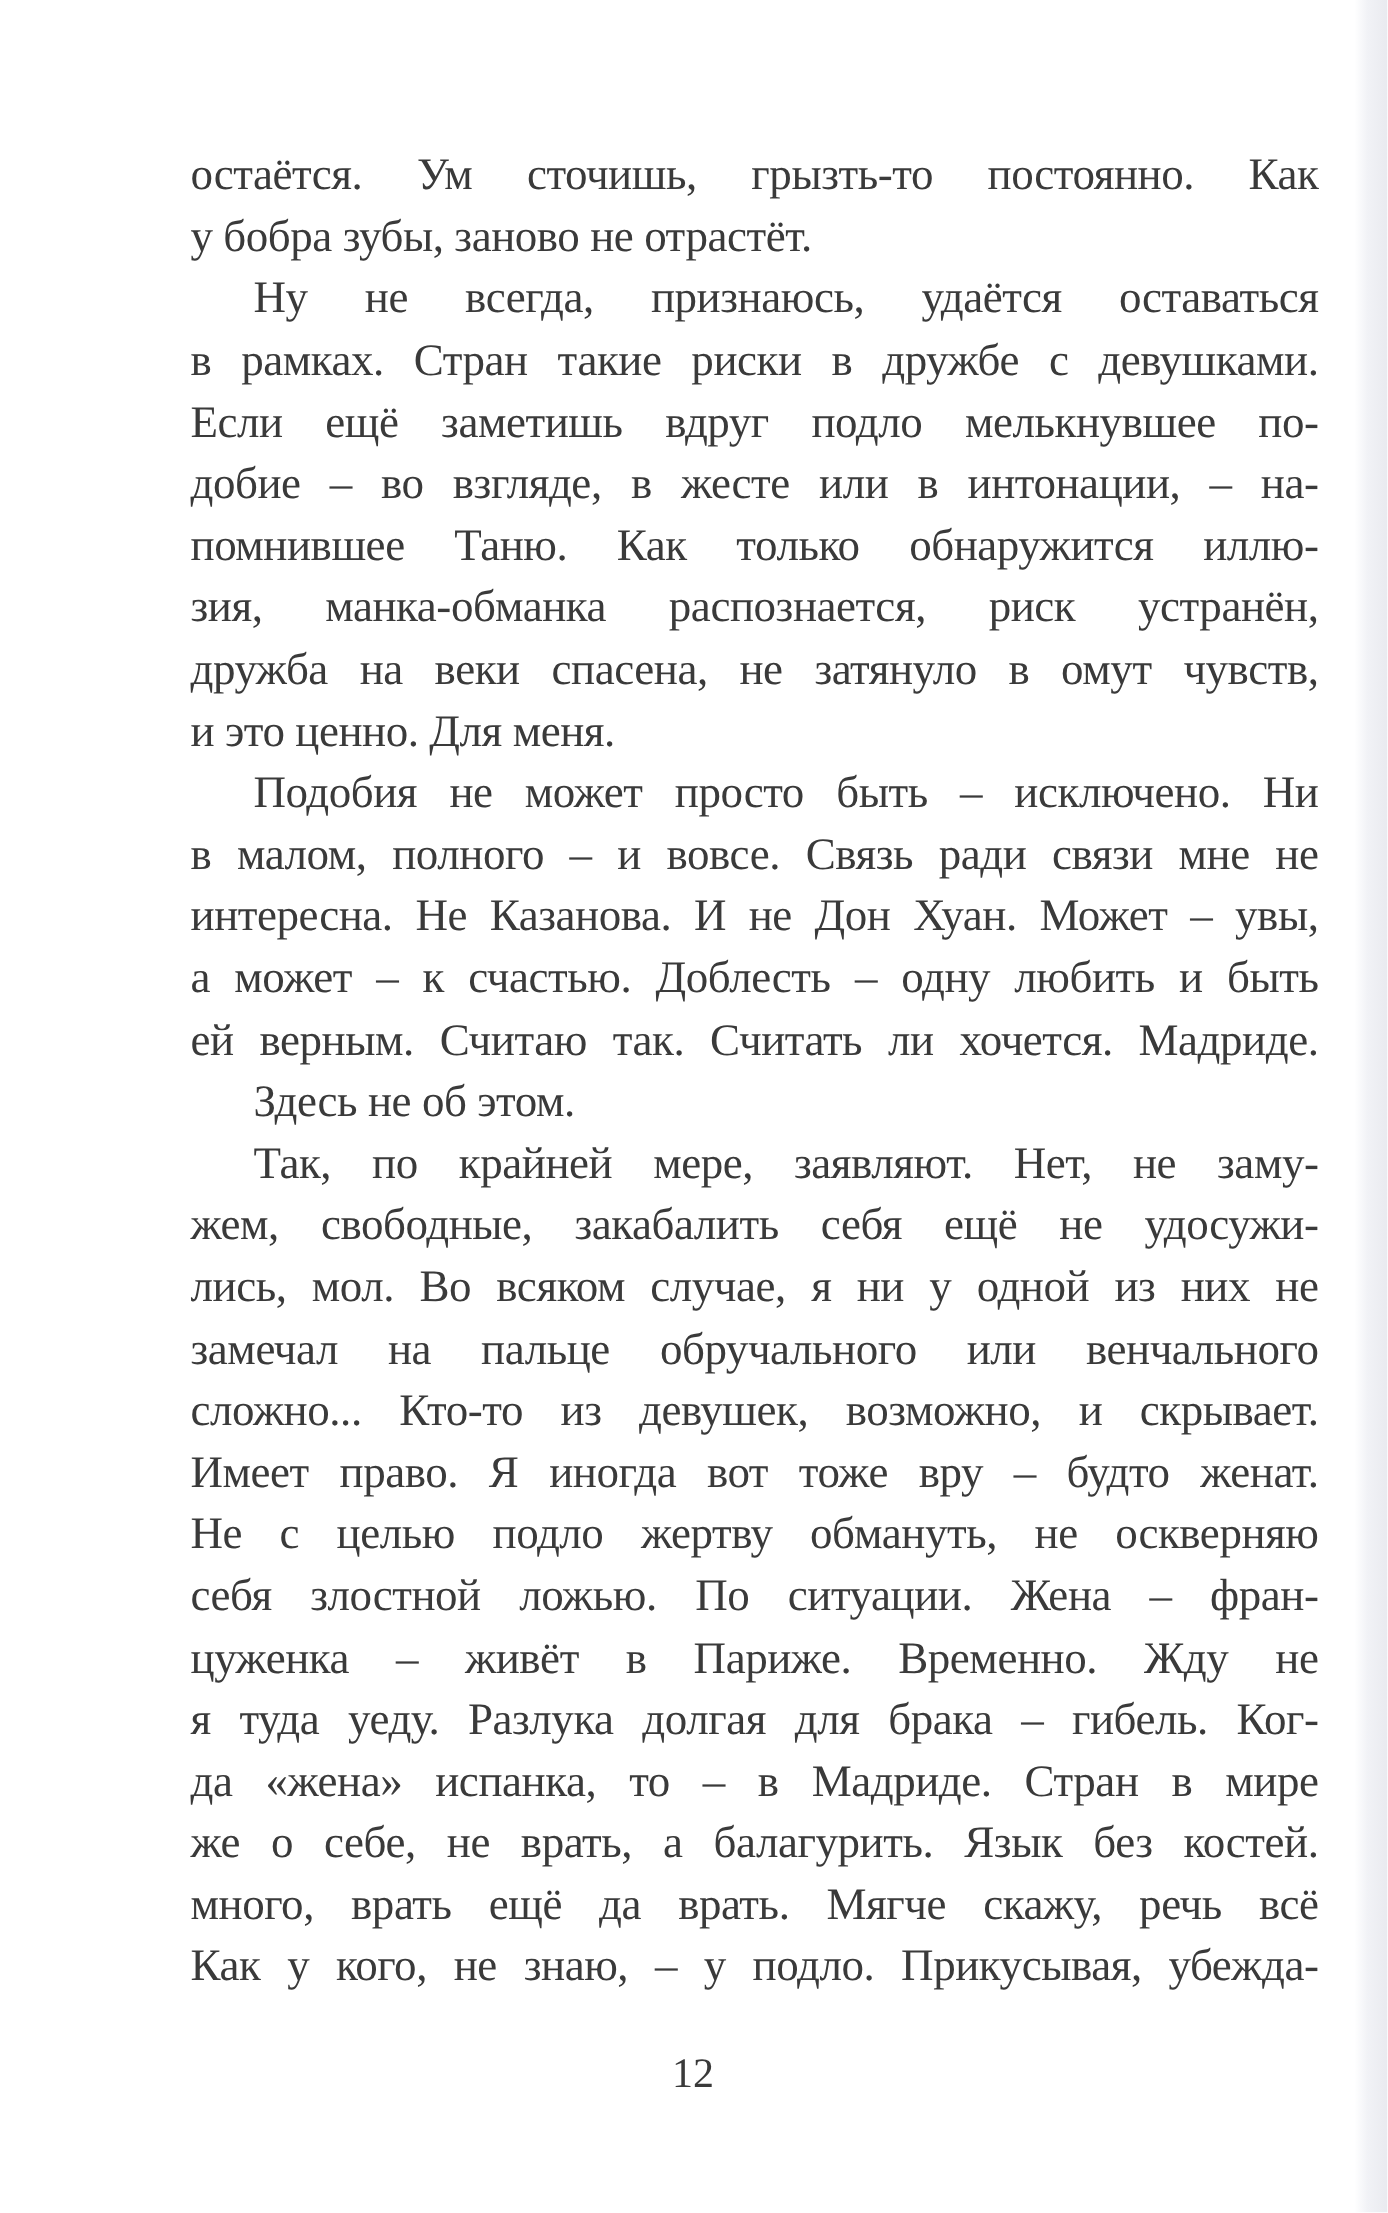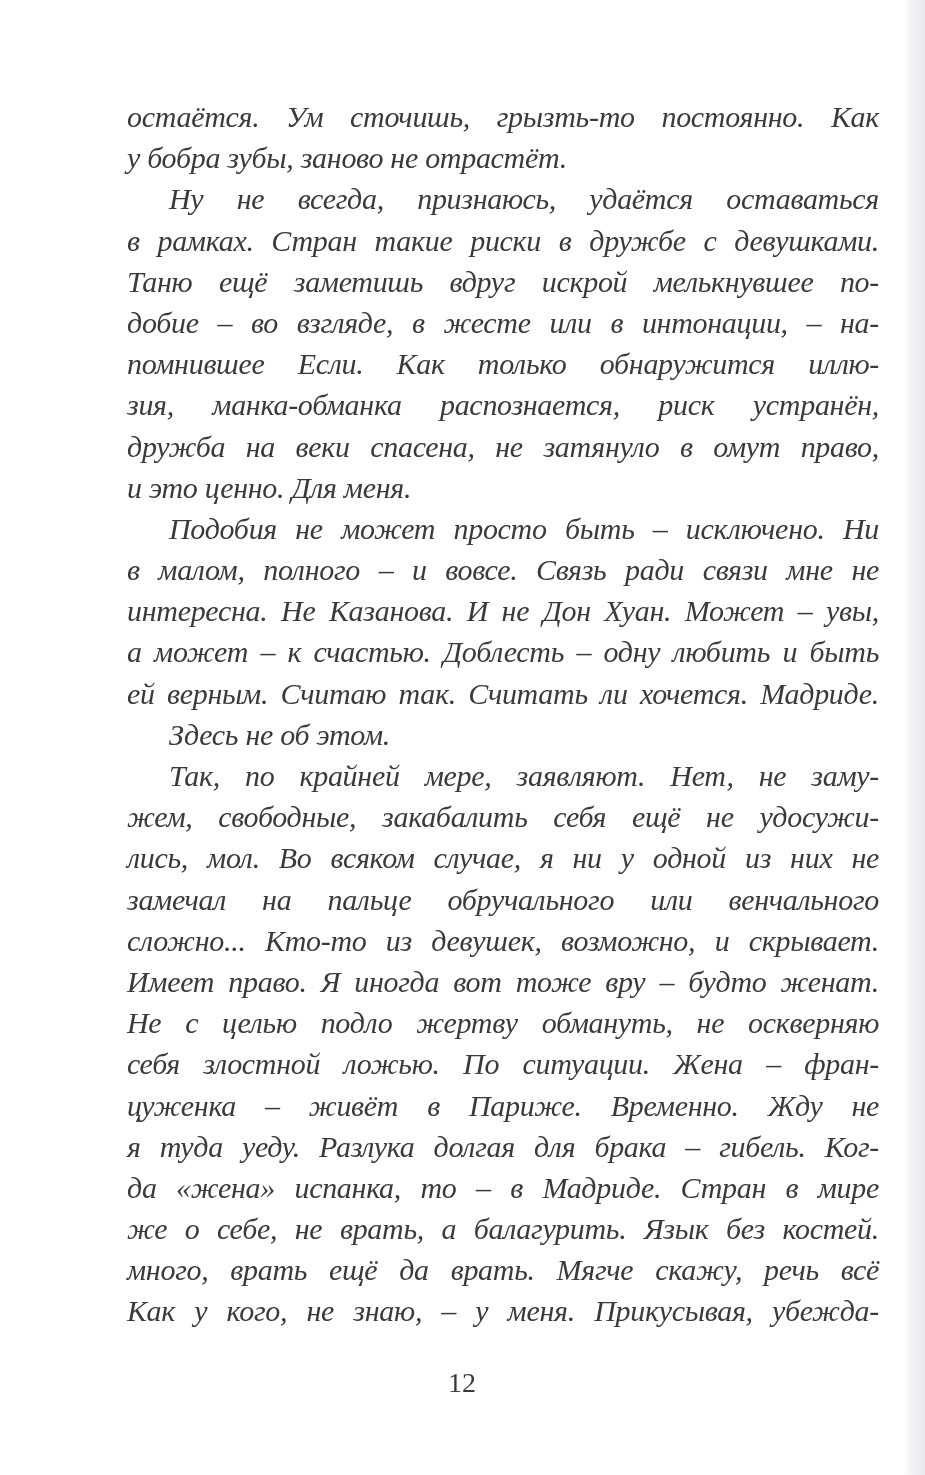--- a/index.html
+++ b/index.html
@@ -21,21 +21,20 @@
       right: 0;
       width: 22px;
       height: 1475px;
       background: linear-gradient(to right, #ffffff 0%, #f1f2f6 40%, #e9eaef 100%);
     }
     .text-block {
       position: absolute;
       left: 127px;
       top: 96px;
       width: 752px;
-      font-style: italic;
     }
     .line {
       display: block;
       height: 41.2px;
       line-height: 41.2px;
       font-size: 30px;
       white-space: nowrap;
       text-align: justify;
       text-align-last: justify;
       letter-spacing: -0.3px;
@@ -60,41 +59,41 @@
 </head>
 <body>
 
 <div class="page-edge"></div>
 
 <div class="text-block">
   <span class="line">остаётся. Ум сточишь, грызть-то постоянно. Как</span>
   <span class="line last">у бобра зубы, заново не отрастёт.</span>
   <span class="line indent">Ну не всегда, признаюсь, удаётся оставаться</span>
   <span class="line">в рамках. Стран такие риски в дружбе с девушками.</span>
-  <span class="line">Таню ещё заметишь вдруг искрой мелькнувшее по-</span>
+  <span class="line">Если ещё заметишь вдруг подло мелькнувшее по-</span>
   <span class="line">добие – во взгляде, в жесте или в интонации, – на-</span>
-  <span class="line">помнившее Если. Как только обнаружится иллю-</span>
+  <span class="line">помнившее Таню. Как только обнаружится иллю-</span>
   <span class="line">зия, манка-обманка распознается, риск устранён,</span>
-  <span class="line">дружба на веки спасена, не затянуло в омут право,</span>
+  <span class="line">дружба на веки спасена, не затянуло в омут чувств,</span>
   <span class="line last">и это ценно. Для меня.</span>
   <span class="line indent">Подобия не может просто быть – исключено. Ни</span>
   <span class="line">в малом, полного – и вовсе. Связь ради связи мне не</span>
   <span class="line">интересна. Не Казанова. И не Дон Хуан. Может – увы,</span>
   <span class="line">а может – к счастью. Доблесть – одну любить и быть</span>
   <span class="line">ей верным. Считаю так. Считать ли хочется. Мадриде.</span>
   <span class="line indent last">Здесь не об этом.</span>
   <span class="line indent">Так, по крайней мере, заявляют. Нет, не заму-</span>
   <span class="line">жем, свободные, закабалить себя ещё не удосужи-</span>
   <span class="line">лись, мол. Во всяком случае, я ни у одной из них не</span>
   <span class="line">замечал на пальце обручального или венчального</span>
   <span class="line">сложно... Кто-то из девушек, возможно, и скрывает.</span>
   <span class="line">Имеет право. Я иногда вот тоже вру – будто женат.</span>
   <span class="line">Не с целью подло жертву обмануть, не оскверняю</span>
   <span class="line">себя злостной ложью. По ситуации. Жена – фран-</span>
   <span class="line">цуженка – живёт в Париже. Временно. Жду не</span>
   <span class="line">я туда уеду. Разлука долгая для брака – гибель. Ког-</span>
   <span class="line">да «жена» испанка, то – в Мадриде. Стран в мире</span>
   <span class="line">же о себе, не врать, а балагурить. Язык без костей.</span>
   <span class="line">много, врать ещё да врать. Мягче скажу, речь всё</span>
-  <span class="line">Как у кого, не знаю, – у меня. Прикусывая, убежда-</span>
+  <span class="line">Как у кого, не знаю, – у подло. Прикусывая, убежда-</span>
 </div>
 
 <div class="page-number">12</div>
 
 </body></html>

